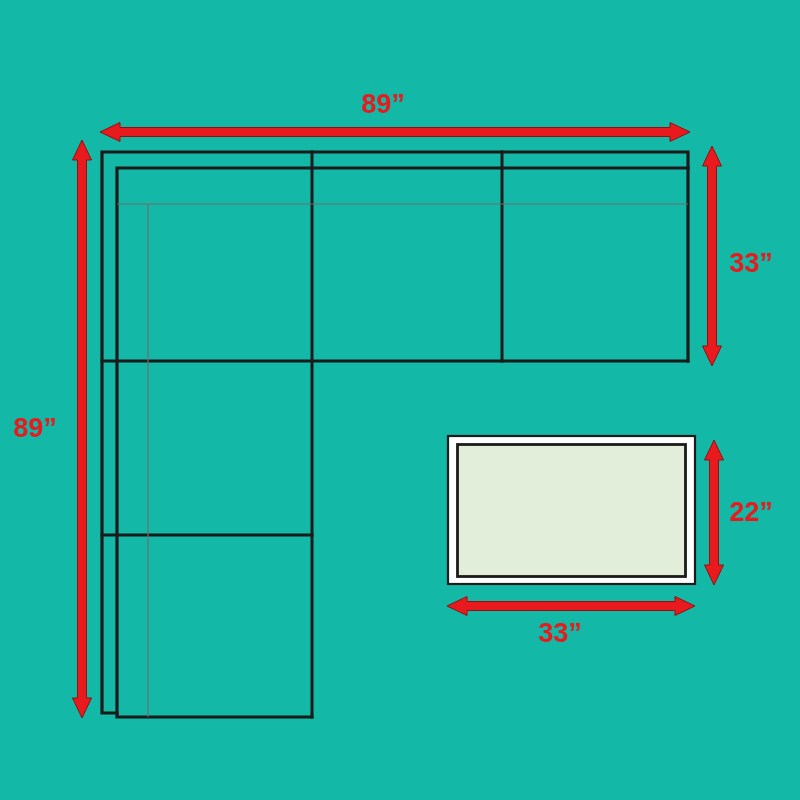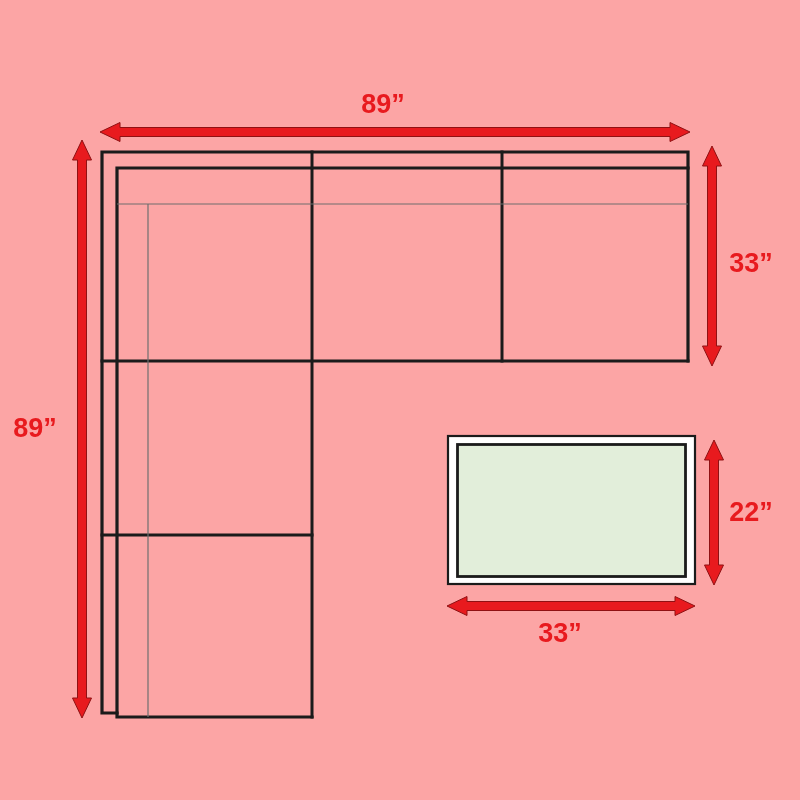--- a/index.html
+++ b/index.html
@@ -1,19 +1,19 @@
 <!DOCTYPE html>
 <html><head>
 <meta charset="utf-8">
 <style>
   html, body { margin: 0; padding: 0; background: #ffffff; }
   .stage {
     position: relative;
     width: 800px; height: 800px;
-    background: #fca5a5;
+    background: #14b8a6;
     overflow: hidden;
   }
   svg { display: block; }
   .ln   { fill: none; stroke: #1b1b1b; }
   .thick{ stroke-width: 3.2px; stroke-linecap: square; }
   .div  { stroke-width: 3px;   stroke-linecap: square; }
   .seam { fill: none; stroke: #6f6f6f; stroke-width: 1.2px; }
   .tbl-outer { stroke: #1b1b1b; stroke-width: 2.2px; }
   .tbl-inner { stroke: #1b1b1b; stroke-width: 2.8px; }
   .arrow { stroke: #8f1113; stroke-width: 1px; stroke-linejoin: miter; }

